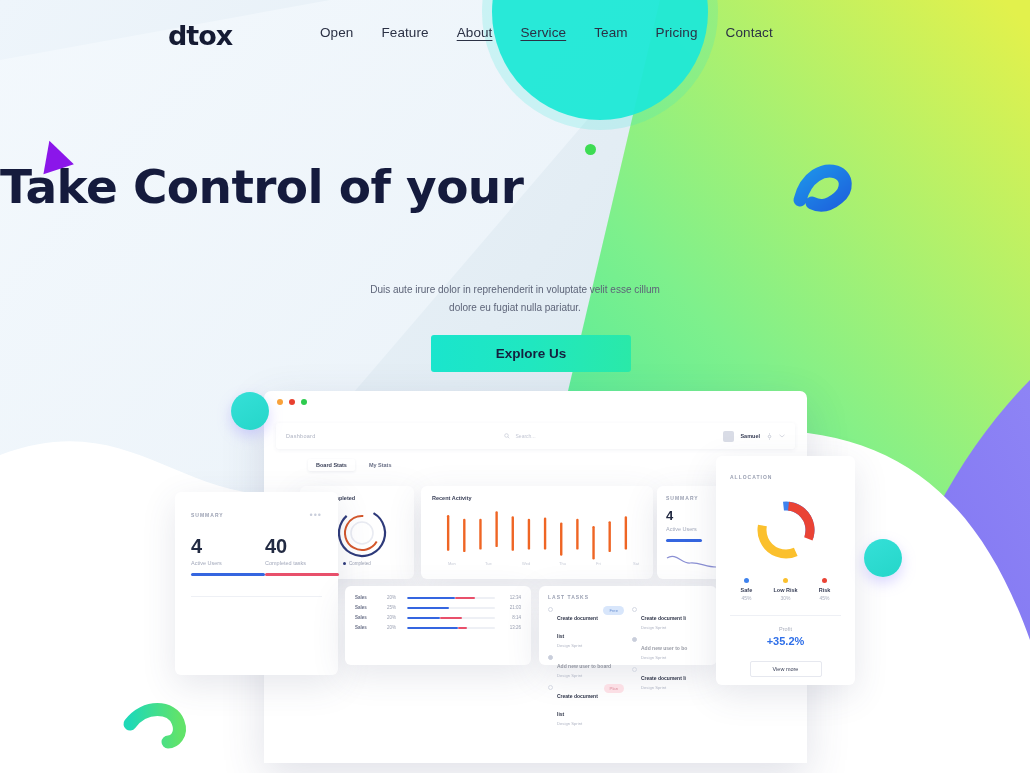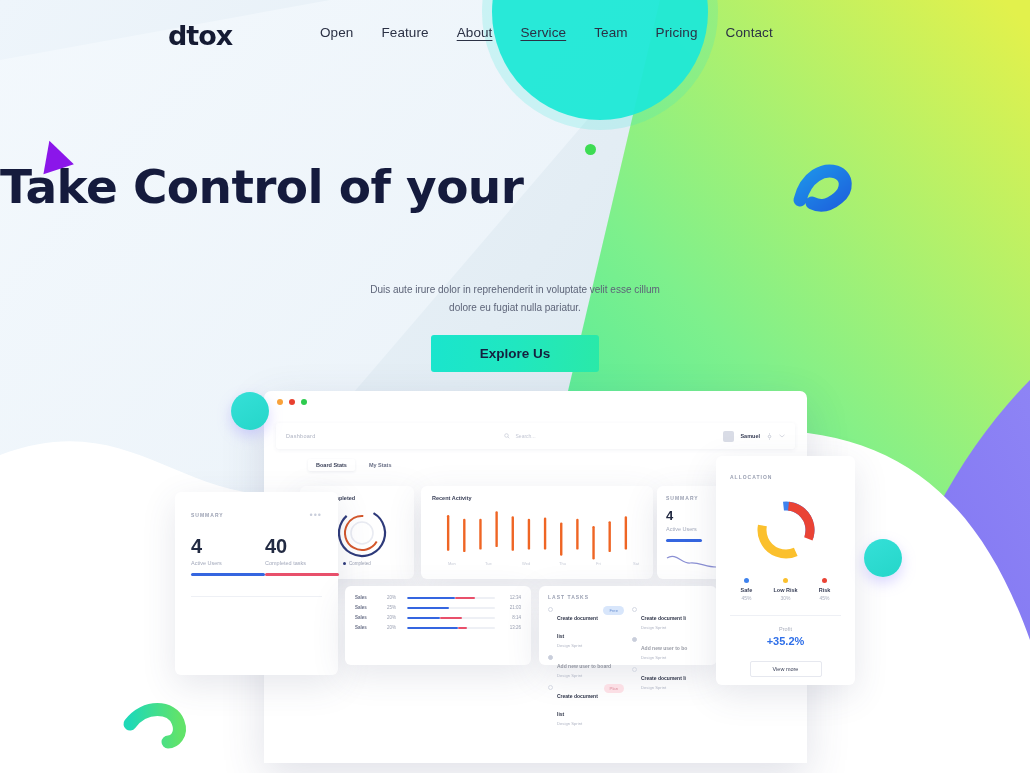--- a/index.html
+++ b/index.html
@@ -50,21 +50,21 @@
     font-size: 47px; font-weight: bold;
     color: #151b3d; line-height: 1.16; letter-spacing: -.6px;
     font-family: "DejaVu Sans", sans-serif;
   }
   .hero-sub {
     position: absolute; top: 281px; left: 0; width: 1030px;
     text-align: center; font-size: 10px; color: #5d6478; line-height: 1.75;
   }
   .hero-cta {
     position: absolute; top: 335px; left: 431px;
-    width: 168px; height: 37px; border: none; border-radius: 3px;
+    width: 200px; height: 37px; border: none; border-radius: 3px;
     background: linear-gradient(95deg,#1ae5cd 0%,#20e7c0 50%,#2ae9a8 100%);
     font-family: "Liberation Sans", sans-serif;
     font-size: 13.5px; font-weight: bold; color: #15203f; cursor: pointer;
   }
   .dot-green {
     position: absolute; top: 144px; left: 585px;
     width: 11px; height: 11px; border-radius: 50%; background: #3ddc53;
   }
 
   

